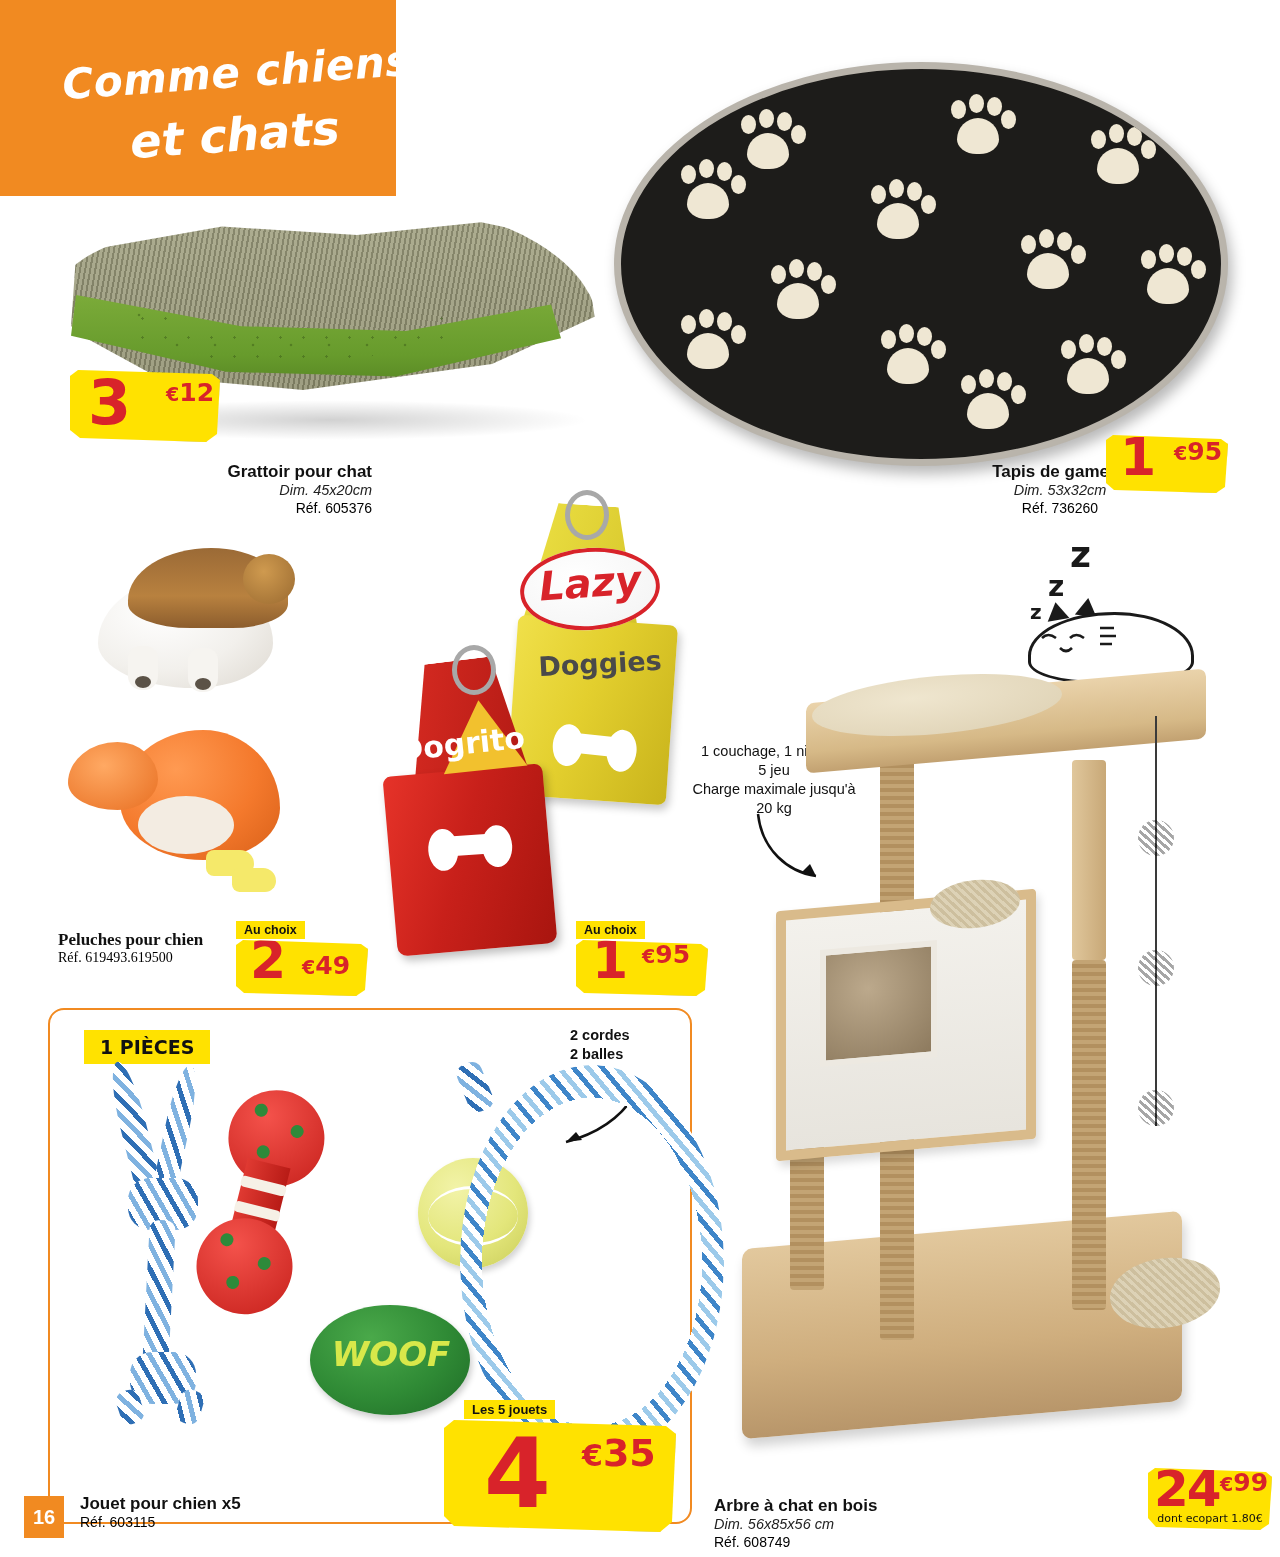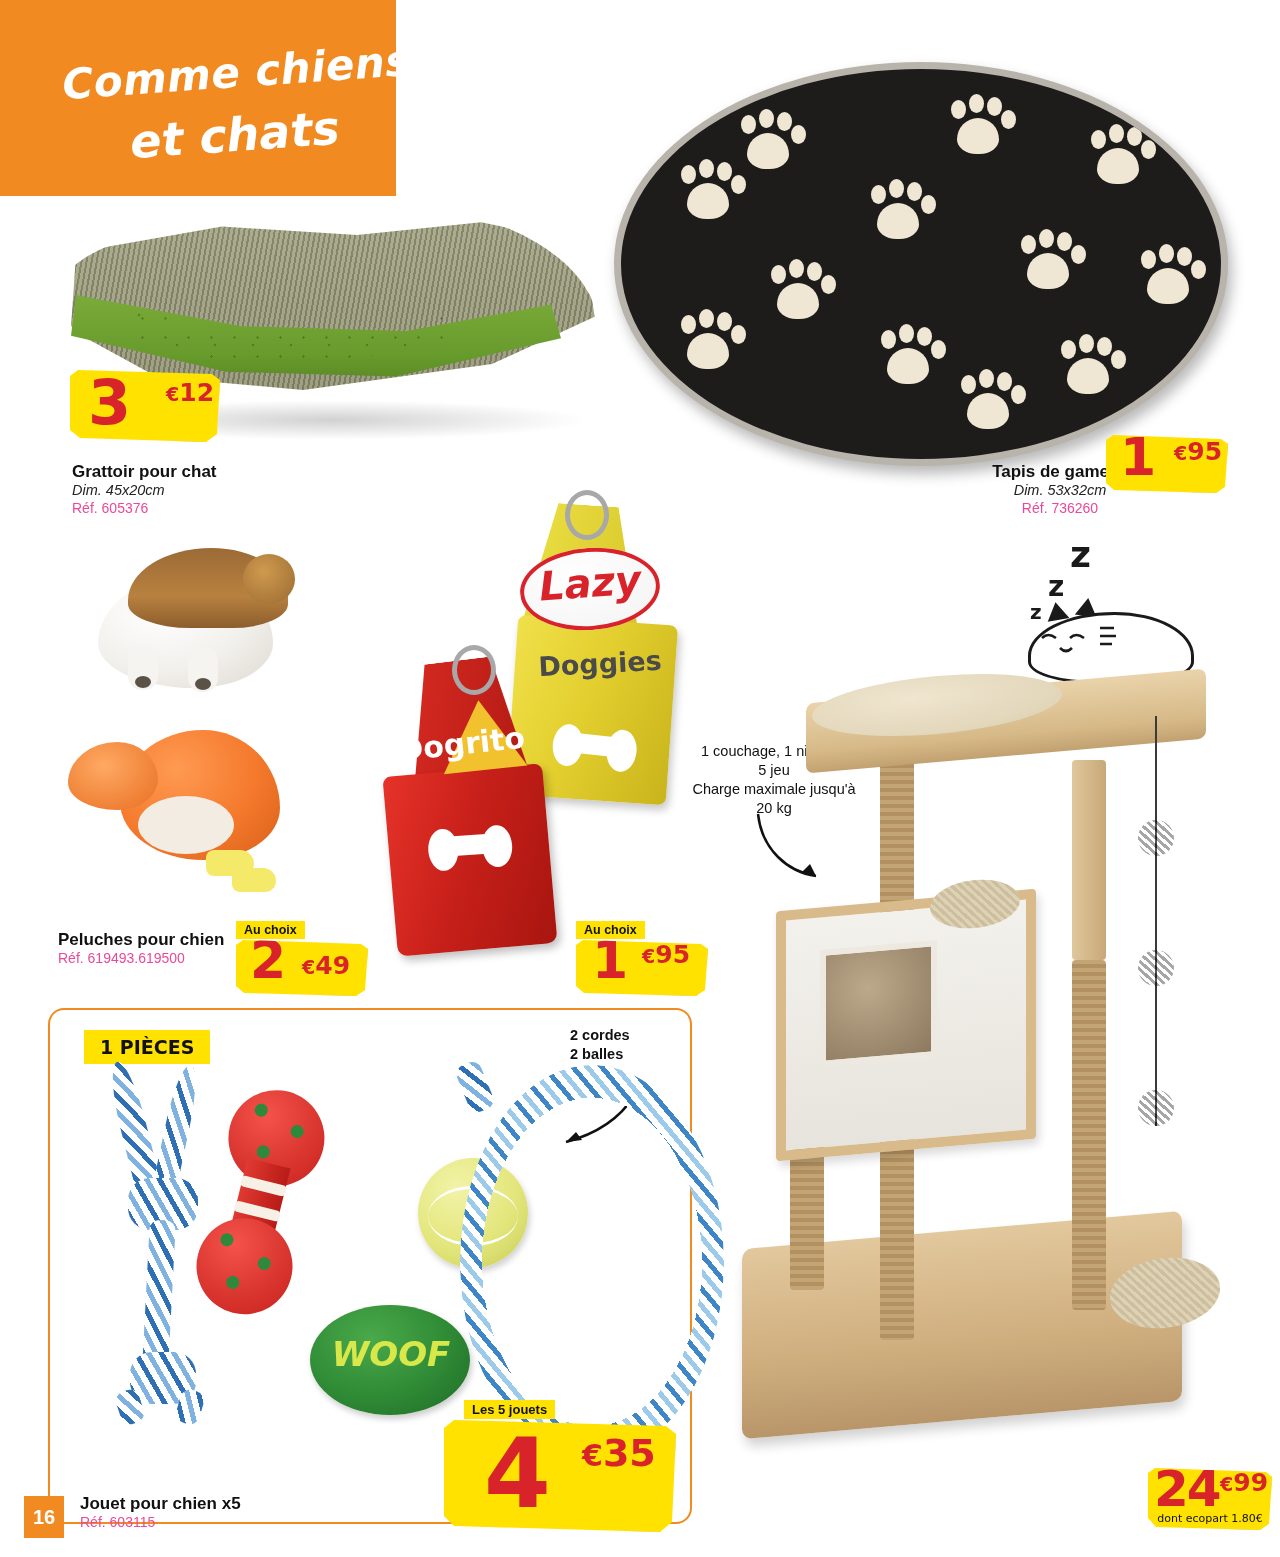--- a/index.html
+++ b/index.html
@@ -74,21 +74,21 @@
     line-height: 19px;
   }
   .prod-dim {
     font-size: 14.5px;
     font-style: italic;
     color: #222;
     line-height: 18px;
   }
   .prod-ref {
     font-size: 14px;
-    color: #ec4899;
+    color: #000000;
     line-height: 18px;
   }
   .txtblock { position: absolute; }
 
   
   .pricetag {
     position: absolute;
     background: #ffe200;
     color: #d8232a;
     font-family: "DejaVu Sans", sans-serif;
@@ -477,21 +477,21 @@
     <div class="scratch-dots"></div>
   </div>
 
   <div class="pricetag" style="left:70px; top:370px; width:150px; height:72px; clip-path: polygon(0 6px, 8px 0, 142px 4px, 150px 10px, 147px 64px, 136px 72px, 10px 68px, 0 60px);">
     <div style="position:absolute; left:18px; top:4px;" class="main">3</div>
     <div style="position:absolute; left:96px; top:10px;" class="cents">
       <span class="eur">€</span><span>12</span>
     </div>
   </div>
 
-  <div class="txtblock" style="left:72px; top:462px; width:300px;">
+  <div class="txtblock" style="left:72px; top:462px; width:300px;text-align:right;">
     <div class="prod-title">Grattoir pour chat</div>
     <div class="prod-dim">Dim. 45x20cm</div>
     <div class="prod-ref">Réf. 605376</div>
   </div>
 
   <div class="mat">
     <div class="paw" style="left:60px; top:90px;">
         <div class="pad" style="left:6px; top:24px;"></div>
         <div class="t" style="left:0; top:6px;"></div>
         <div class="t" style="left:18px; top:0;"></div>
@@ -601,21 +601,21 @@
   </div>
 
   <div class="plush2">
     <div class="body"></div>
     <div class="head"></div>
     <div class="belly"></div>
     <div class="foot" style="left:146px; top:150px; width:48px; height:26px;"></div>
     <div class="foot" style="left:172px; top:168px; width:44px; height:24px;"></div>
   </div>
 
-  <div class="txtblock" style="left:58px; top:930px; width:180px;">
+  <div class="txtblock" style="left:58px; top:930px; width:180px;font-family:Liberation Serif, serif;">
     <div class="prod-title">Peluches pour chien</div>
     <div class="prod-ref">Réf. 619493.619500</div>
   </div>
 
   <div class="ribbon" style="left:236px; top:921px;">Au choix</div>
   <div class="pricetag" style="left:236px; top:940px; width:132px; height:56px; clip-path: polygon(0 5px, 7px 0, 125px 4px, 132px 9px, 129px 50px, 120px 56px, 8px 53px, 0 46px);">
     <div style="position:absolute; left:14px; top:-6px; font-size:52px; line-height:52px;" class="main">2</div>
     <div style="position:absolute; left:66px; top:13px;" class="cents">
       <span class="eur">€</span><span>49</span>
     </div>
@@ -687,20 +687,25 @@
     <div class="house-hole"></div>
     <div class="sisal-pad" style="left:930px; top:880px; width:90px; height:48px; transform: skewY(-5deg);"></div>
     <div class="tree-top"></div>
     <div class="cushion"></div>
     <div class="dangle-string"></div>
     <div class="dangle-ball" style="left:1138px; top:820px;"></div>
     <div class="dangle-ball" style="left:1138px; top:950px;"></div>
     <div class="dangle-ball" style="left:1138px; top:1090px;"></div>
   </div>
 
+  <div class="txtblock" style="left:714px; top:1496px; width:300px;">
+    <div class="prod-title">Arbre à chat en bois</div>
+    <div class="prod-dim">Dim. 56x85x56 cm</div>
+    <div class="prod-ref">Réf. 608749</div>
+  </div>
 
   <div class="pricetag" style="left:1148px; top:1468px; width:124px; height:62px; clip-path: polygon(0 5px, 7px 0, 118px 4px, 124px 9px, 121px 56px, 112px 62px, 8px 59px, 0 50px);">
     <div style="position:absolute; left:6px; top:-4px; font-size:50px; line-height:50px;" class="main">24</div>
     <div style="position:absolute; left:72px; top:2px;" class="cents">
       <span class="eur">€</span><span>99</span>
     </div>
     <div class="eco" style="position:absolute; left:0; top:44px; width:124px;">dont ecopart 1.80€</div>
   </div>
 
   <div class="panel" style="left:48px; top:1008px; width:640px; height:512px;"></div>

